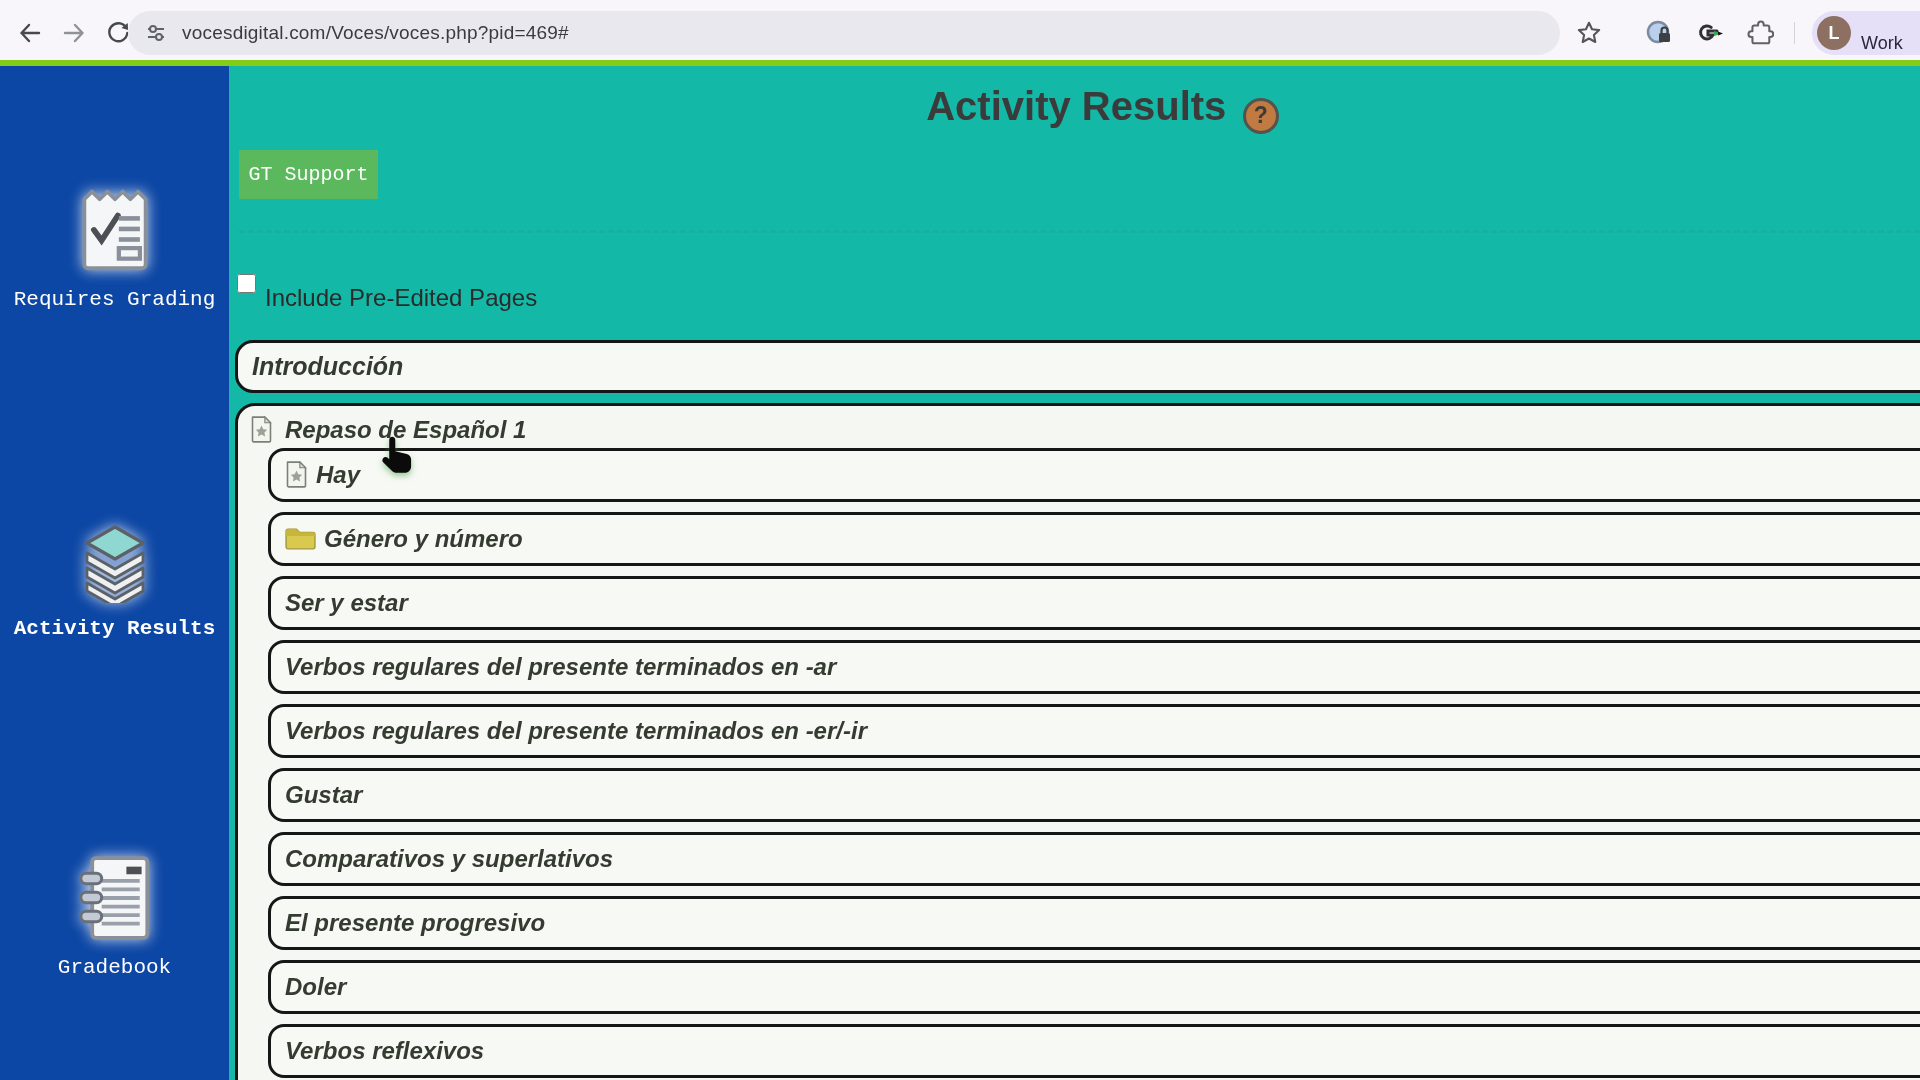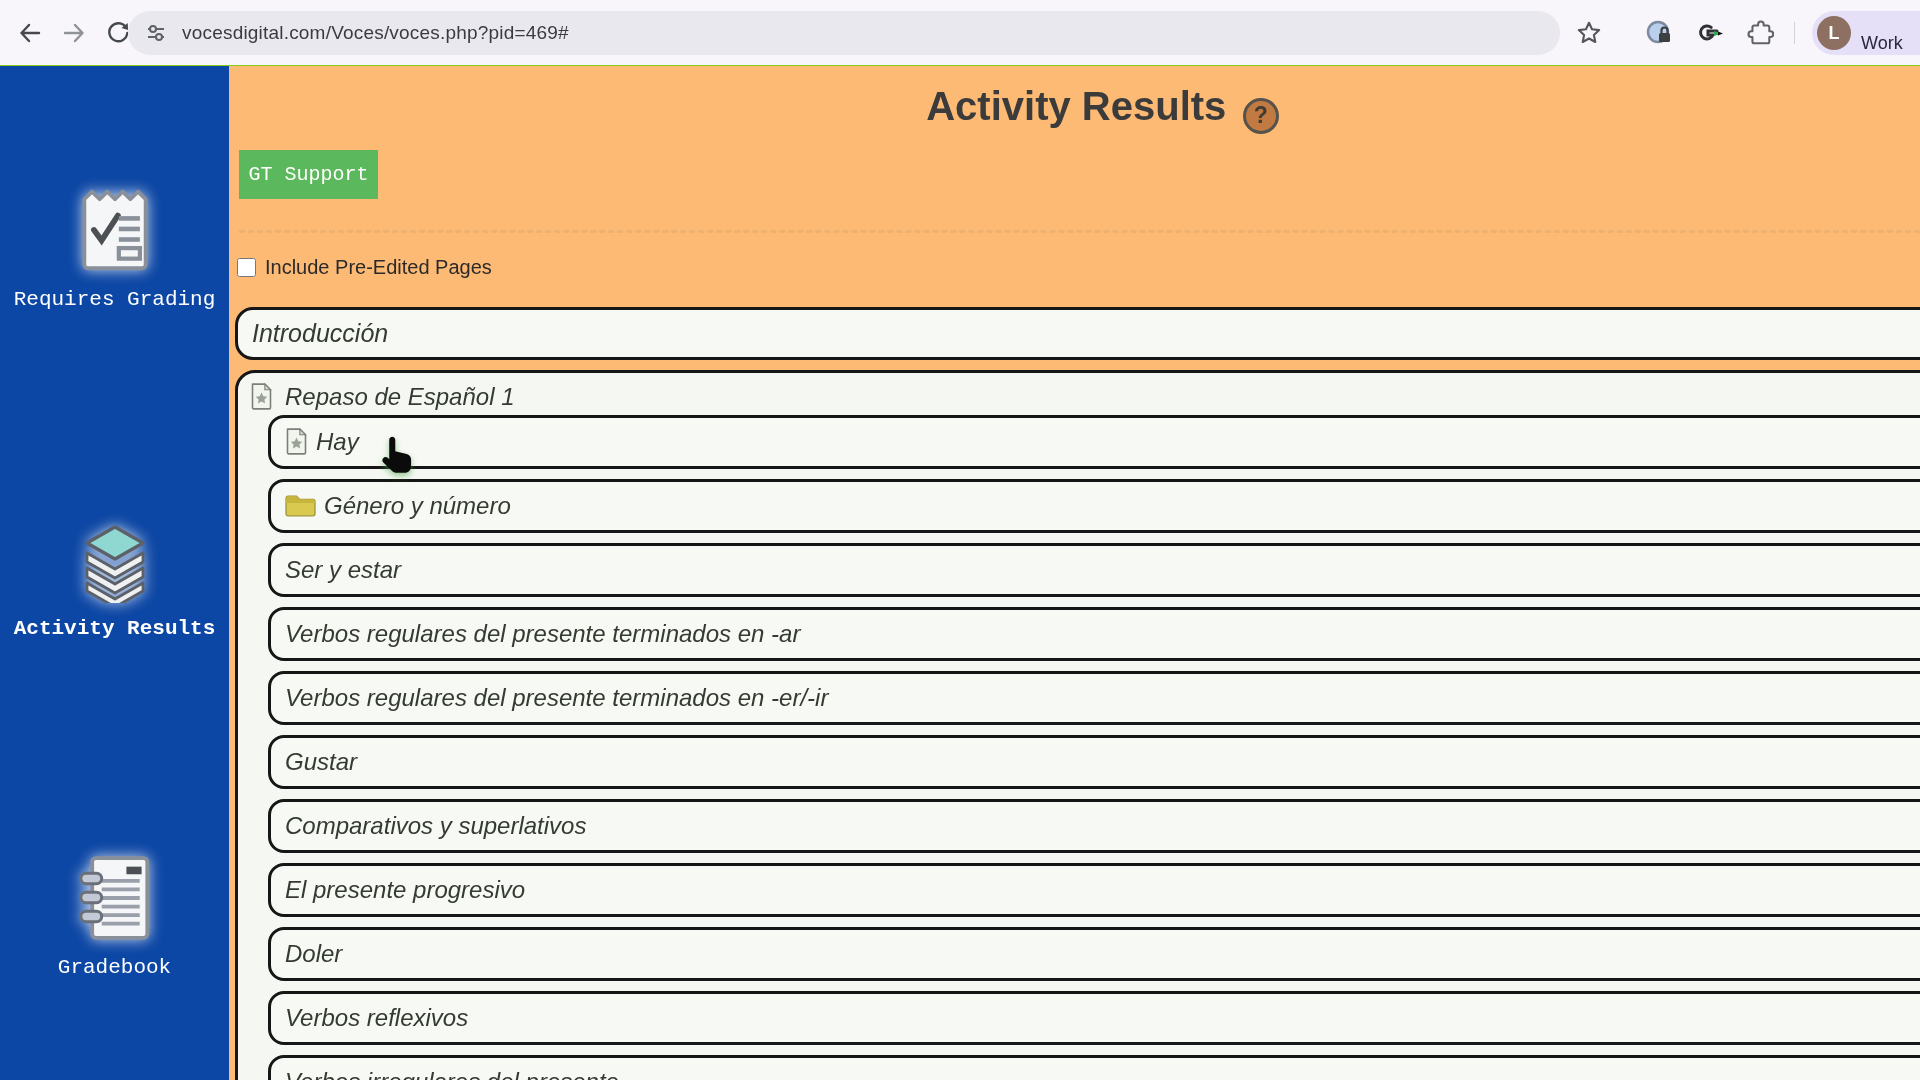--- a/index.html
+++ b/index.html
@@ -1,21 +1,21 @@
 <!DOCTYPE html>
 <html style="--sidebar-blue: #0d47a5; --button-green: #5cb85c; --help-orange: #c07a42; --layer-teal: #8fd8d2; --row-border: #161616;"><head>
 <meta charset="utf-8">
 <style>
   * { margin:0; padding:0; box-sizing:border-box; }
   html,body { width:1920px; height:1080px; overflow:hidden;
     font-family:"Liberation Sans", sans-serif; background:#f3f6f0; }
 
   
   .toolbar { position:absolute; left:0; top:0; width:1920px; height:66px;
-    background:#f8f6fa; border-bottom:1px solid #84cc16; z-index:50; }
+    background:#f8f6fa; border-bottom:6px solid #84cc16; z-index:50; }
   .nav-btn { position:absolute; top:17px; width:32px; height:32px; border:none;
     background:transparent; display:flex; align-items:center; justify-content:center; cursor:pointer; }
   .nav-btn svg { display:block; }
   .url-pill { position:absolute; left:128px; top:11px; width:1432px; height:44px;
     background:#e9e8ee; border-radius:22px; display:flex; align-items:center; padding-left:18px; }
   .tune-icon { margin-right:16px; display:flex; }
   .url-text { font-size:19px; color:#3a3b40; letter-spacing:.2px; }
   .tb-icon { position:absolute; top:16px; width:34px; height:34px; display:flex;
     align-items:center; justify-content:center; cursor:pointer; }
   .tb-sep { position:absolute; left:1794px; top:22px; width:1px; height:22px; background:#d4d1d8; }
@@ -29,38 +29,38 @@
   .sidebar { position:absolute; left:0; top:66px; width:229px; height:1014px;
     background:var(--sidebar-blue,#0d47a5); z-index:10; }
   .side-item { position:absolute; left:0; width:229px; display:flex; flex-direction:column;
     align-items:center; cursor:pointer;font-family:Liberation Mono, monospace; }
   .side-item svg { filter:drop-shadow(0 0 7px rgba(255,255,255,.75)); }
   .side-label { color:#fff; font-size:21px; margin-top:9px; white-space:nowrap; }
   .side-label.active { font-weight:700; }
 
   
   .main { position:absolute; left:229px; top:66px; width:1691px; height:1014px;
-    overflow:hidden; background:#fdba74; }
+    overflow:hidden; background:#14b8a6; }
   .page-title-wrap { margin-top:18px; text-align:center; padding-left:56px; }
   .page-title { display:inline; font-size:40px; font-weight:700; color:#3b3b3b; }
   .help-circle { display:inline-flex; width:36px; height:36px; border-radius:50%;
     background:var(--help-orange,#c07a42); border:3px solid #56524c; color:#3f3b35;
     font-size:23px; font-weight:700; align-items:center; justify-content:center;
     vertical-align:middle; margin-left:12px; cursor:pointer; }
   .gt-btn { display:block; margin:16px 0 0 10px; width:139px; height:49px;
     background:var(--button-green,#5cb85c); color:#fff; font-size:20px;
     font-family:Liberation Mono, monospace; border:none; border-radius:0; cursor:pointer; }
   .dashed-sep { margin:31px 0 0 10px; width:1681px; border-top:3px dashed rgba(60,70,60,.07); }
   .chk-row { display:flex; align-items:center; margin:23px 0 0 8px; cursor:pointer; width:max-content; }
   .chk-row input { width:19px; height:19px; margin-right:9px; accent-color:#fff; }
-  .chk-label { font-size:20px; color:#2a2a2a; }
+  .chk-label { font-size:24px; color:#2a2a2a;margin-top:28px; }
 
   .row { background:#f7f9f4; border:3px solid var(--row-border,#161616);
     border-radius:18px; display:flex; align-items:center; cursor:pointer; }
-  .row-label { font-size:24px; font-weight:400; font-style:italic; color:#343b31; white-space:nowrap; }
+  .row-label { font-size:24px; font-weight:700; font-style:italic; color:#343b31; white-space:nowrap; }
   .intro-row { margin:28px 0 0 6px; width:1900px; height:53px; padding-left:14px; }
   .intro-row .row-label { font-size:25px; }
 
   .unit-container { margin:10px 0 0 6px; width:1900px; height:1200px;
     border:3px solid var(--row-border,#161616); border-radius:20px; background:#f5f8f2; }
   .unit-header { display:flex; align-items:center; padding:10px 0 4px 12px; cursor:pointer; }
   .unit-header .row-label { font-size:24px; margin-left:12px; }
   .unit-children .row { margin:0 0 10px 30px; width:1870px; height:54px;
     padding-left:14px; border-radius:16px; }
   .unit-children .row .row-icon { margin-right:8px; display:flex; }

